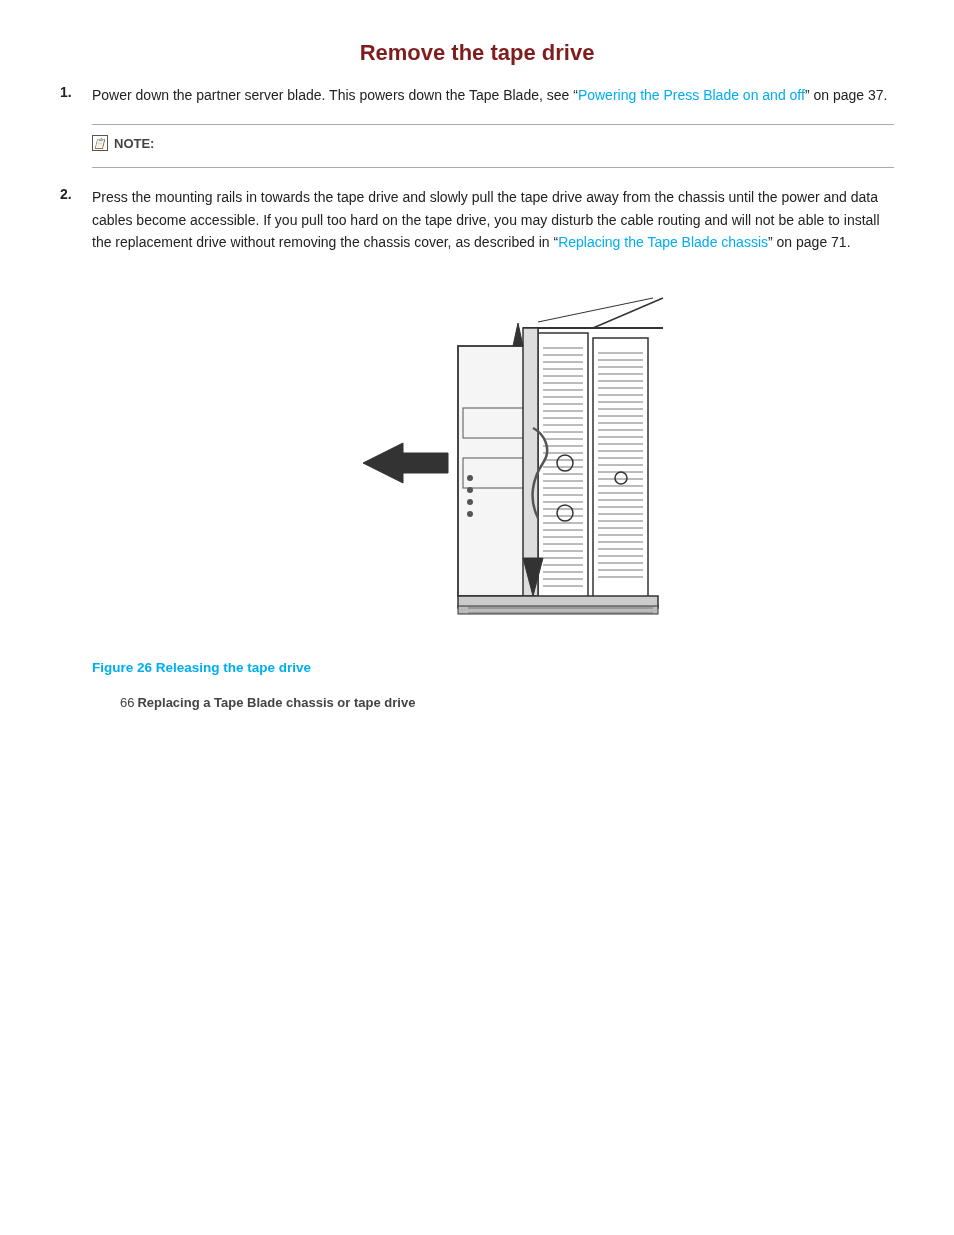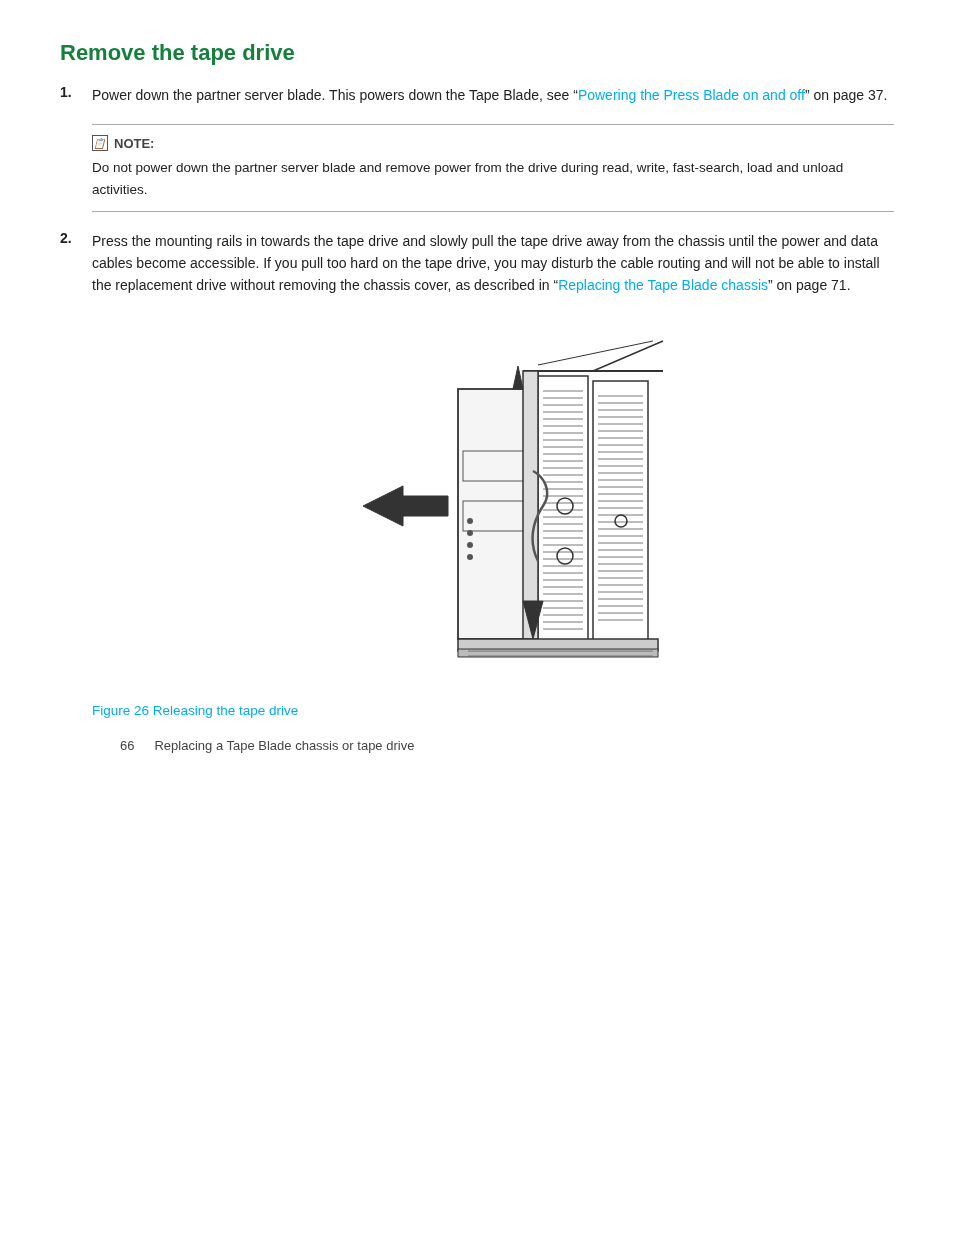--- a/index.html
+++ b/index.html
@@ -7,24 +7,25 @@
       background: #ffffff;
       font-family: Arial, Helvetica, sans-serif;
       font-size: 14px;
       color: #222;
       width: 954px;
       min-height: 1235px;
       padding: 40px 60px 60px 60px;
     }
 
     .page-title {
-      color: #15803d;
+      color: #7f1d1d;
       font-size: 22px;
       font-weight: bold;
       margin-bottom: 18px;
+      text-align: center;
     }
 
     .step {
       display: flex;
       margin-bottom: 18px;
       gap: 12px;
     }
 
     .step-number {
       font-weight: bold;
@@ -81,44 +82,44 @@
     }
 
     .figure-area {
       margin: 24px 0 12px 32px;
       text-align: center;
     }
 
     .figure-caption {
       color: #00adef;
       font-size: 13.5px;
-      font-weight: normal;
+      font-weight: bold;
       margin-top: 10px;
       text-align: left;
       margin-left: 32px;
     }
 
     .footer-bar {
       position: absolute;
       bottom: 40px;
       left: 60px;
       right: 60px;
       display: flex;
       align-items: center;
-      gap: 20px;
+      gap: 3px;
       font-size: 13px;
       color: #444;
     }
 
     .footer-page {
       font-weight: normal;
     }
 
     .footer-section {
-      font-weight: normal;
+      font-weight: bold;
     }
 
     
     svg.tape-drive-fig {
       display: block;
       margin: 0 auto;
     }
   </style>
 </head>
 <body>
@@ -130,21 +131,20 @@
   <div class="step-content">
     <span>Power down the partner server blade. This powers down the Tape Blade, see “</span><a class="link" href="#">Powering the Press Blade on and off</a><span>” on page 37.</span>
   </div>
 </div>
 
 <div class="note-box">
   <div class="note-header">
     <span class="note-icon">📋</span>
     <span>NOTE:</span>
   </div>
-  <div class="note-text">Do not power down the partner server blade and remove power from the drive during read, write, fast-search, load and unload activities.</div>
 </div>
 
 <div class="step">
   <div class="step-number">2.</div>
   <div class="step-content">
     <span>Press the mounting rails in towards the tape drive and slowly pull the tape drive away from the chassis until the power and data cables become accessible. If you pull too hard on the tape drive, you may disturb the cable routing and will not be able to install the replacement drive without removing the chassis cover, as described in “</span><a class="link" href="#">Replacing the Tape Blade chassis</a><span>” on page 71.</span>
   </div>
 </div>
 
 <div class="figure-area">

